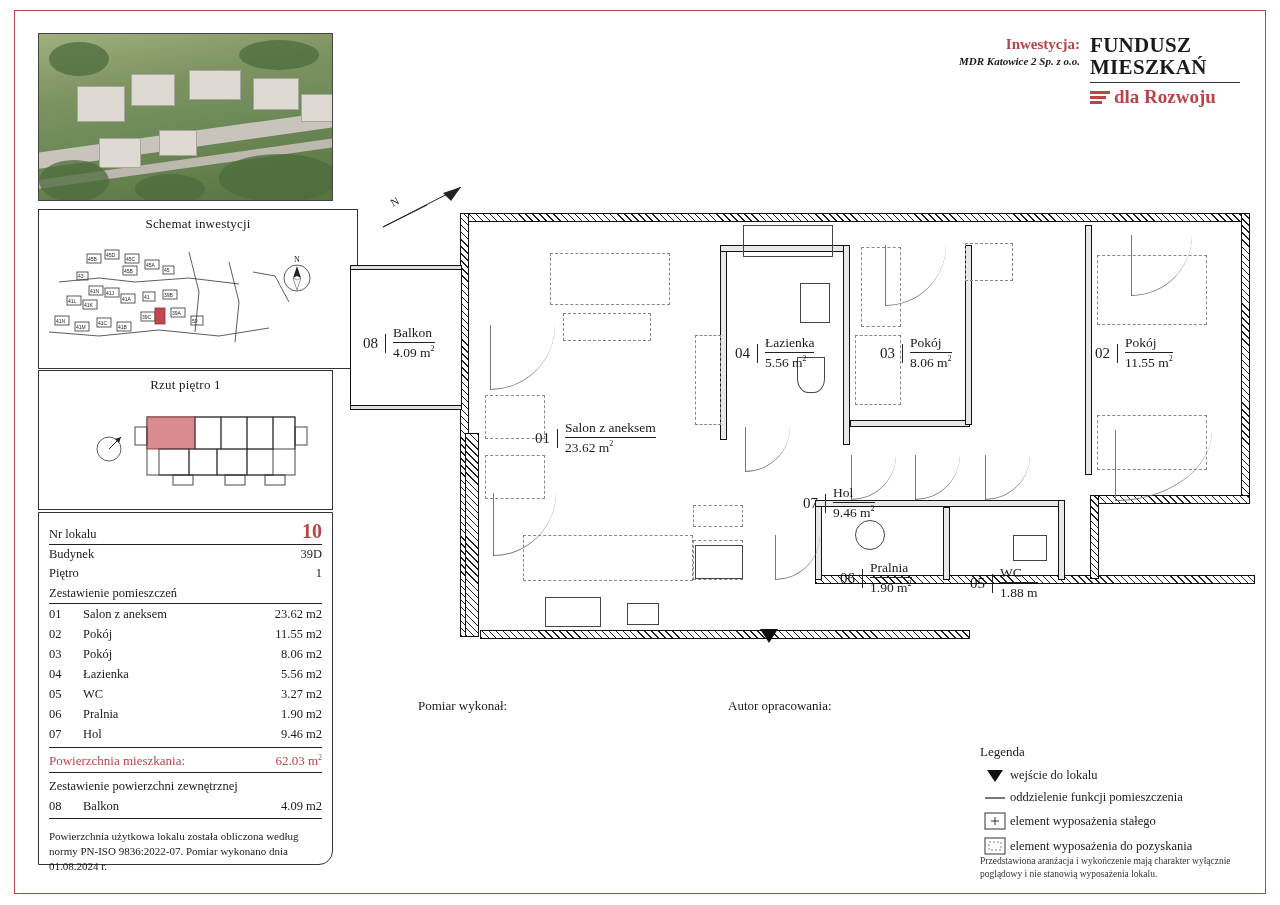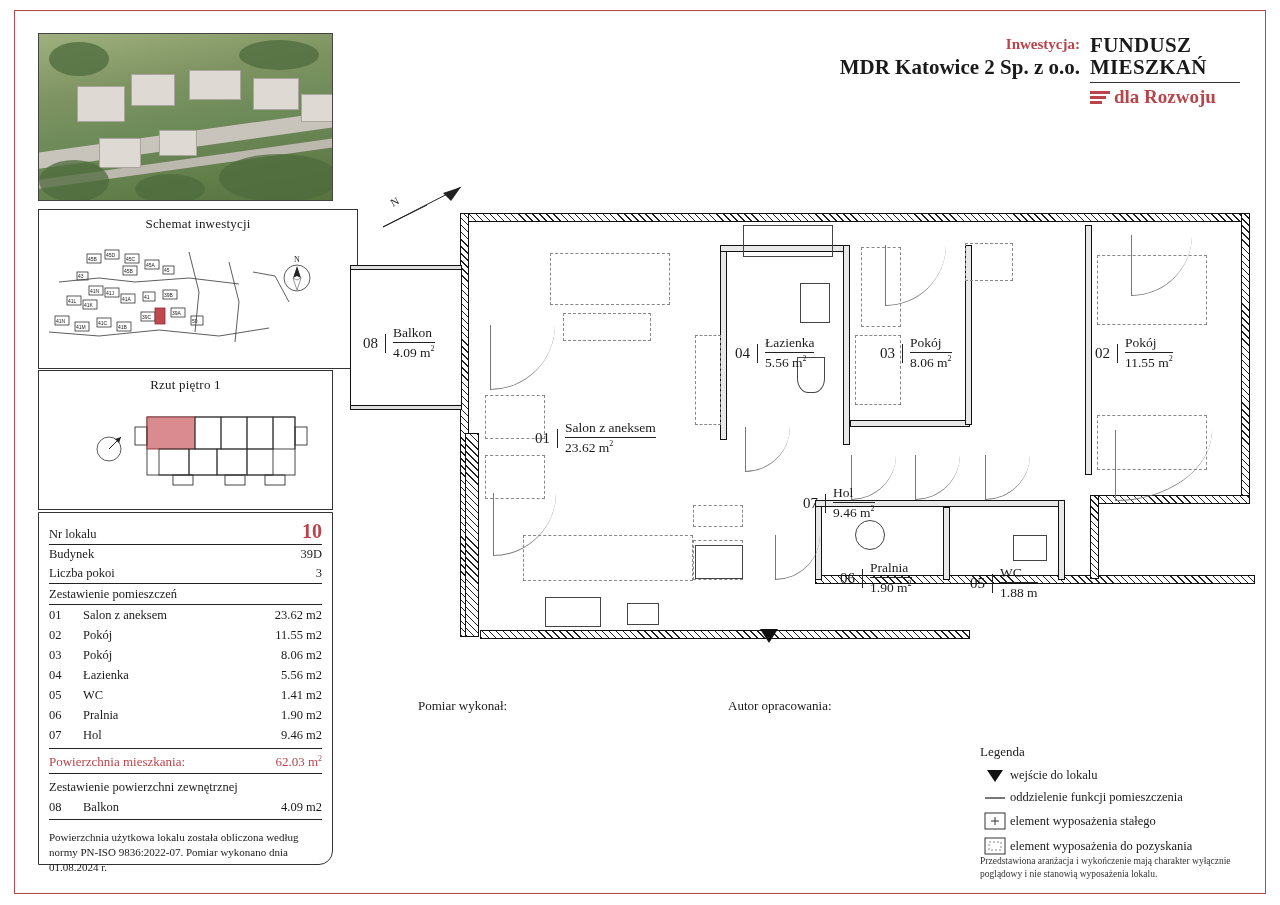--- a/index.html
+++ b/index.html
@@ -51,21 +51,21 @@
   .rlist .r .no{width:34px;}
   .rlist .r .nm{flex:1;}
   .rlist .r .ar{width:74px;text-align:right;}
   .sum{display:flex;justify-content:space-between;color:#b9444a;font-size:13px;padding:5px 0 3px 0;border-top:1px solid #222;border-bottom:1px solid #222;margin-top:3px;gap:24px;}
   .note{font-size:11px;line-height:1.35;padding-top:10px;}
   .sup{font-size:8px;vertical-align:super;}
   
   .hdr{position:absolute;right:40px;top:36px;text-align:right;}
   .hdr .l1{font-size:15px;color:#b9444a;font-weight:bold;margin-bottom:2px;}
   .hdr .l2{font-size:15px;border-bottom:1px solid #333;padding-bottom:3px;margin-bottom:3px;}
-  .hdr .l3{font-size:21px;font-weight:bold;}
+  .hdr .l3{font-size:11px;font-weight:bold;font-style:italic;}
   .logo{position:absolute;right:40px;top:30px;width:150px;text-align:left;}
   .logo .lt{font-size:21px;font-weight:bold;letter-spacing:.3px;line-height:1.05;}
   .logo .lb{font-size:19px;font-weight:bold;color:#b9444a;line-height:1.1;margin-top:2px;}
   .logo .bars{display:inline-block;width:20px;vertical-align:middle;margin-right:4px;}
   .logo .bars i{display:block;height:3px;background:#b9444a;margin-bottom:2px;}
   .logo .bars i:nth-child(2){width:80%;}
   .logo .bars i:nth-child(3){width:60%;}
   .logo-rule{border-top:1px solid #333;margin:4px 0 4px 0;}
   
   .plan{position:absolute;left:345px;top:205px;width:905px;height:450px;}
@@ -207,23 +207,23 @@
 
 <div class="table-box">
   <div class="trow under">
     <span>Nr lokalu</span>
     <span class="lokal-num">10</span>
   </div>
   <div class="trow">
     <span>Budynek</span>
     <span>39D</span>
   </div>
-  <div class="trow under">
-    <span>Liczba pokoi</span>
-    <span>3</span>
+  <div class="trow">
+    <span>Piętro</span>
+    <span>1</span>
   </div>
   <div class="sec-title">Zestawienie pomieszczeń</div>
   <div class="rlist">
     <div class="r">
         <span class="no">01</span>
         <span class="nm">Salon z aneksem</span>
         <span class="ar">23.62 m2</span>
       </div>
     <div class="r">
         <span class="no">02</span>
@@ -236,21 +236,21 @@
         <span class="ar">8.06 m2</span>
       </div>
     <div class="r">
         <span class="no">04</span>
         <span class="nm">Łazienka</span>
         <span class="ar">5.56 m2</span>
       </div>
     <div class="r">
         <span class="no">05</span>
         <span class="nm">WC</span>
-        <span class="ar">1.41 m2</span>
+        <span class="ar">3.27 m2</span>
       </div>
     <div class="r">
         <span class="no">06</span>
         <span class="nm">Pralnia</span>
         <span class="ar">1.90 m2</span>
       </div>
     <div class="r">
         <span class="no">07</span>
         <span class="nm">Hol</span>
         <span class="ar">9.46 m2</span>

